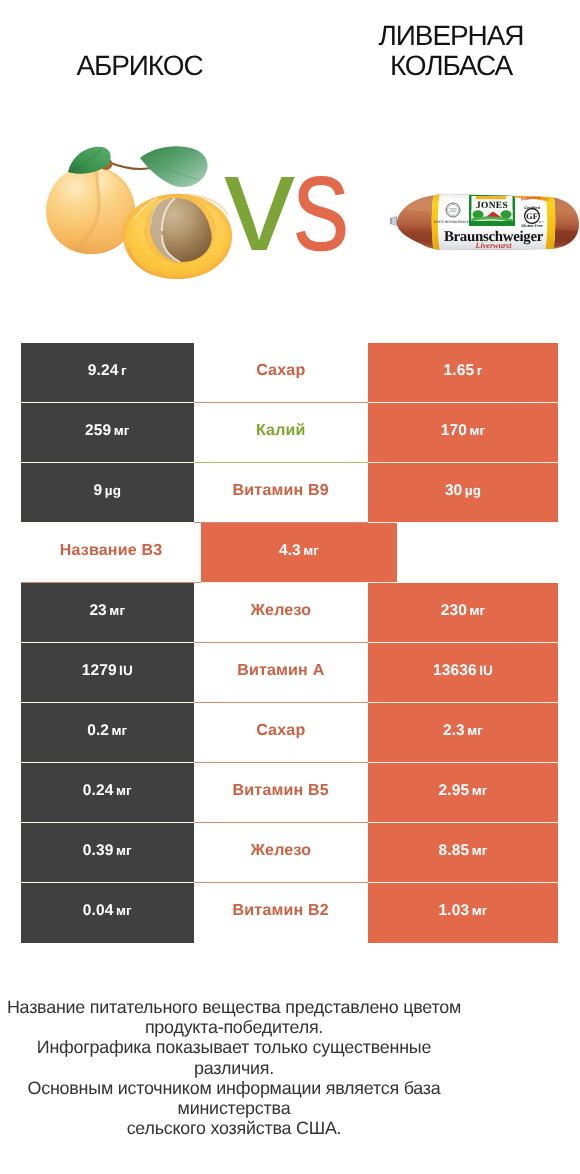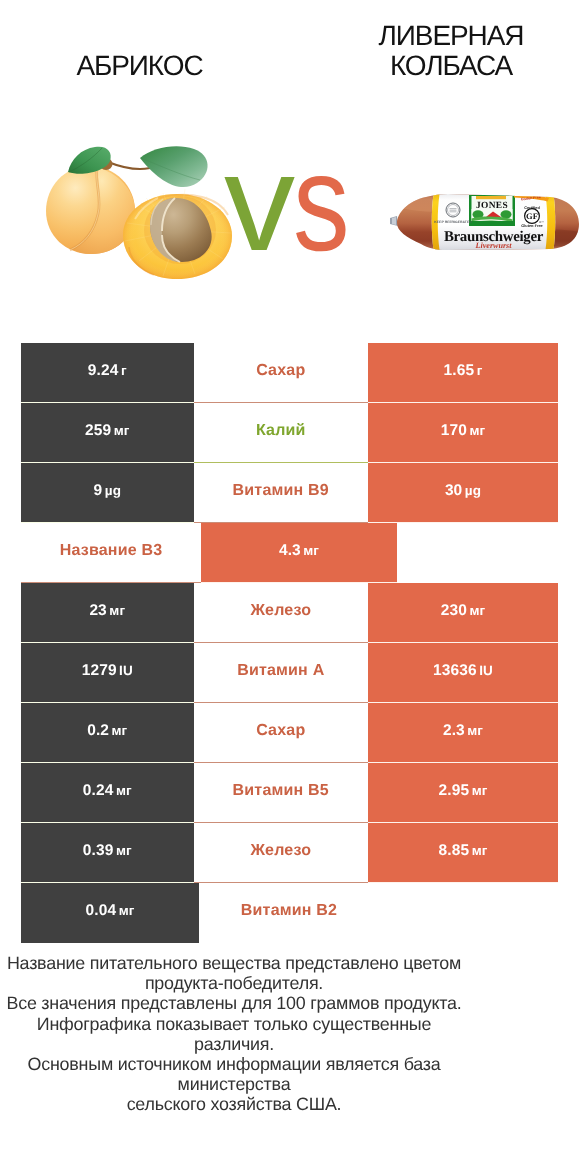--- a/index.html
+++ b/index.html
@@ -51,21 +51,21 @@
   .lab.win-green{color:#7FA62E;}
   .lab.win-orange{color:#CA6244;}
   .row .c-left{border-bottom:1px solid #FBFFE8;}
   .row .c-right{border-bottom:1px solid #FFF3EC;}
   .row .c-mid{border-bottom:1px solid #CB8D78;}
   .row.sep-green .c-mid{border-bottom-color:#B0BE5E;}
   .row:last-child .cell{border-bottom:0;}
 
   
   .note{
-    position:absolute;left:0;top:953px;width:468px;text-align:center;
+    position:absolute;left:0;top:997px;width:468px;text-align:center;
     font-size:17.9px;line-height:20.2px;color:#333333;font-weight:400;letter-spacing:-0.22px;
   }
 </style>
 </head>
 <body>
 
 <div class="page">
 
   <div class="titles">
     <div class="title title-left">АБРИКОС</div>
@@ -366,25 +366,27 @@
           <span class="val">8.85<span class="u">мг</span></span>
         </div>
       </div>
       <div class="row">
         <div class="cell c-left">
           <span class="val">0.04<span class="u">мг</span></span>
         </div>
         <div class="cell c-mid">
           <span class="lab win-orange">Витамин B2</span>
         </div>
+        <div class="cell c-right">
+          <span class="val">1.03<span class="u">мг</span></span>
+        </div>
       </div>
     </div>
 
   <div class="note" id="footnote">
       <div>Название питательного вещества представлено цветом</div>
       <div>продукта-победителя.</div>
-      <div>Все значения представлены для 100 граммов продукта.</div>
       <div>Инфографика показывает только существенные различия.</div>
       <div>Основным источником информации является база министерства</div>
       <div>сельского хозяйства США.</div>
     </div>
 
 </div>
 
 </body></html>

